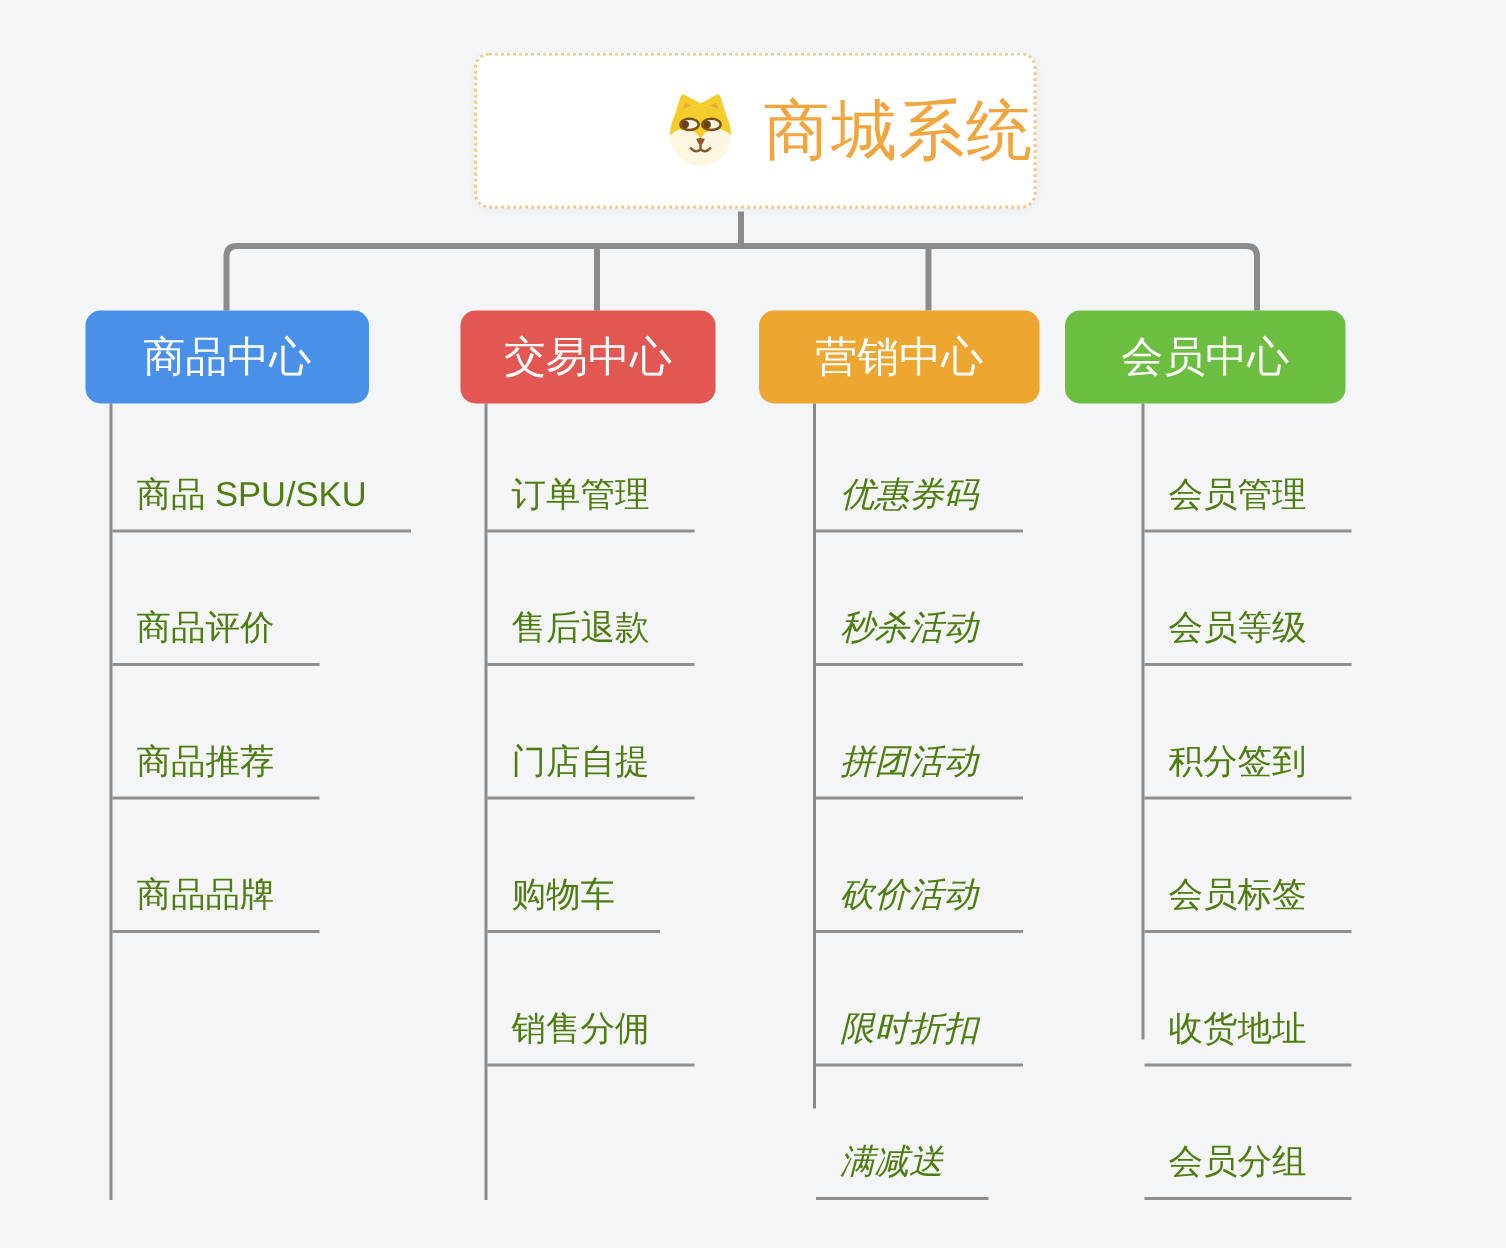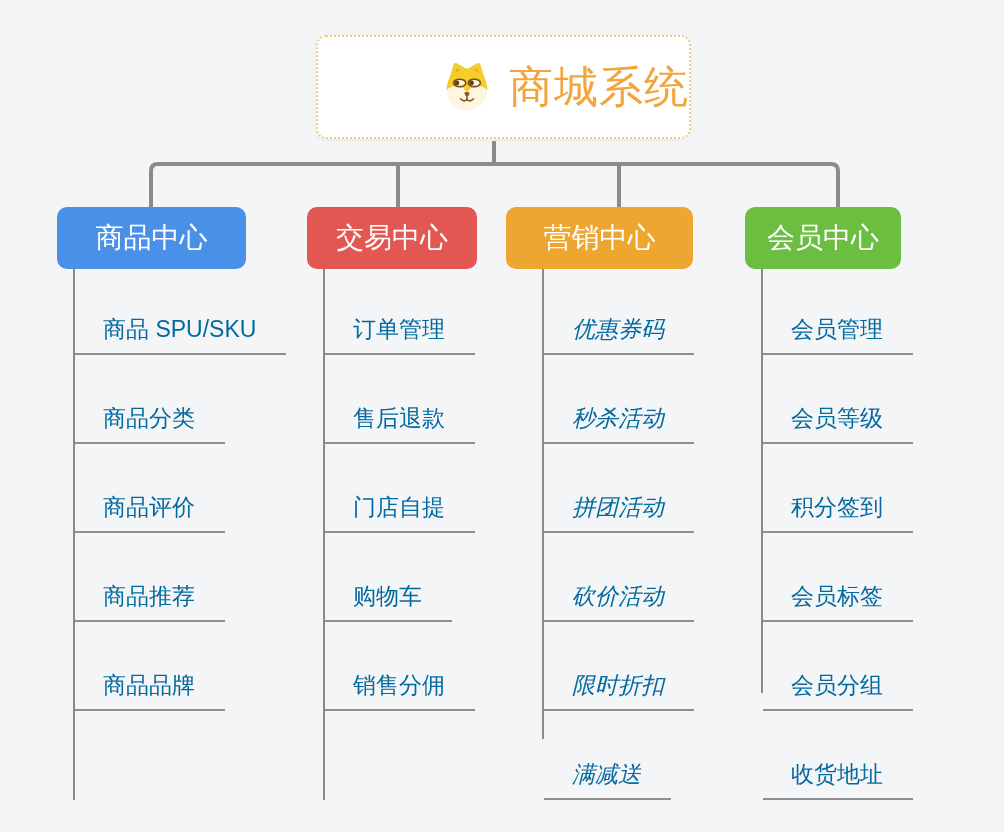--- a/index.html
+++ b/index.html
@@ -42,24 +42,24 @@
     font-family:Liberation Serif, serif;
   }
   .branch-col{
     position:absolute;top:269px;
     border-left:2px solid #8a8a8a;
     z-index:2;
   }
   .branch-item{
     width:max-content;
     margin-top:48px;
-    padding:0 30px 9px 28px;
+    padding:0 30px 9px 16px;
     border-bottom:2px solid #8f8f8f;
     font-size:23px;line-height:30px;
-    color:#0369a1;
+    color:#4d7c0f;
     white-space:nowrap;
     cursor:pointer;
   }
   .branch-item.first{margin-top:45px;}
   .bottom-strip{
     position:absolute;left:0;bottom:0;width:100%;height:8px;
     background:#ffffff;z-index:3;
   }
 </style>
 </head>
@@ -95,21 +95,20 @@
       <path d="M28.5,39 Q32,37.5 35.5,39 Q34,43.5 32,44 Q30,43.5 28.5,39 Z" fill="#8a5a28"></path>
       <path d="M32,44 L32,47.5 M24,46.5 Q28,51 32,47.5 Q36,51 40,46.5" stroke="#8a5a28" stroke-width="2" fill="none" stroke-linecap="round"></path>
     </svg>
     <span class="root-title">商城系统</span>
   </div>
 
   <div id="branches">
       <div class="branch-box" style="left: 57px; width: 189px; background: rgb(74, 144, 232);">商品中心</div>
       <div class="branch-col" style="left: 73px; height: 531px;">
         <div class="branch-item first">商品 SPU/SKU</div>
-        <div class="branch-item">商品分类</div>
         <div class="branch-item">商品评价</div>
         <div class="branch-item">商品推荐</div>
         <div class="branch-item">商品品牌</div>
       </div>
       <div class="branch-box" style="left: 307px; width: 170px; background: rgb(226, 87, 82);">交易中心</div>
       <div class="branch-col" style="left: 323px; height: 531px;">
         <div class="branch-item first">订单管理</div>
         <div class="branch-item">售后退款</div>
         <div class="branch-item">门店自提</div>
         <div class="branch-item">购物车</div>
@@ -117,25 +116,25 @@
       </div>
       <div class="branch-box" style="left: 506px; width: 187px; background: rgb(237, 166, 48);">营销中心</div>
       <div class="branch-col" style="left: 542px; height: 470px; font-style: italic;">
         <div class="branch-item first">优惠券码</div>
         <div class="branch-item">秒杀活动</div>
         <div class="branch-item">拼团活动</div>
         <div class="branch-item">砍价活动</div>
         <div class="branch-item">限时折扣</div>
         <div class="branch-item">满减送</div>
       </div>
-      <div class="branch-box" style="left: 745px; width: 156px; background: rgb(108, 190, 64);">会员中心</div>
+      <div class="branch-box" style="left: 710px; width: 187px; background: rgb(108, 190, 64);">会员中心</div>
       <div class="branch-col" style="left: 761px; height: 424px;">
         <div class="branch-item first">会员管理</div>
         <div class="branch-item">会员等级</div>
         <div class="branch-item">积分签到</div>
         <div class="branch-item">会员标签</div>
+        <div class="branch-item">收货地址</div>
         <div class="branch-item">会员分组</div>
-        <div class="branch-item">收货地址</div>
       </div>
     </div>
 
   <div class="bottom-strip"></div>
 </div>
 
 </body></html>

